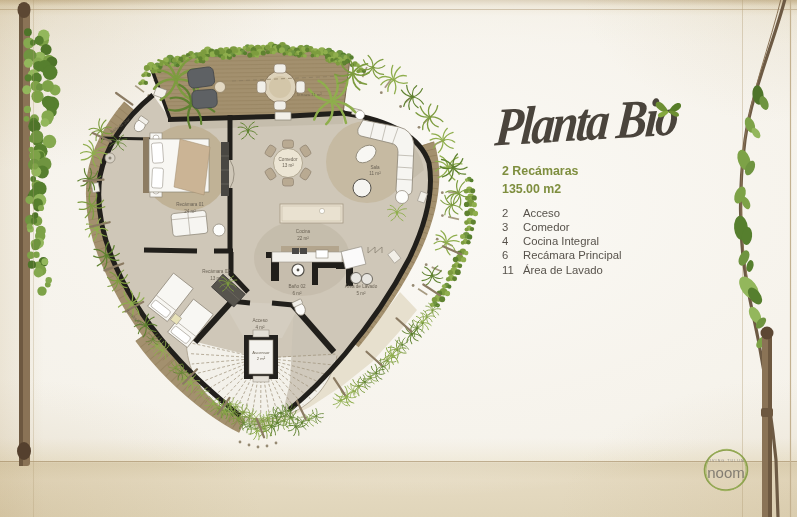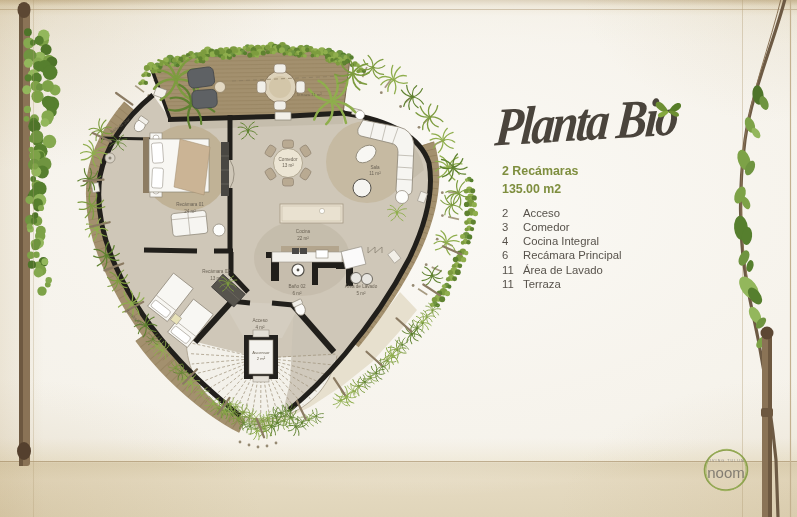--- a/index.html
+++ b/index.html
@@ -829,14 +829,13 @@
 </svg>
 
 <div class="sub">2 Recámaras<br>135.00 m2</div>
 
 <div class="leg">
 <div><span class="n">2</span>Acceso</div>
 <div><span class="n">3</span>Comedor</div>
 <div><span class="n">4</span>Cocina Integral</div>
 <div><span class="n">6</span>Recámara Principal</div>
 <div><span class="n">11</span>Área de Lavado</div>
-<div><span class="n">11</span>Terraza</div>
 </div>
 
 </body></html>

